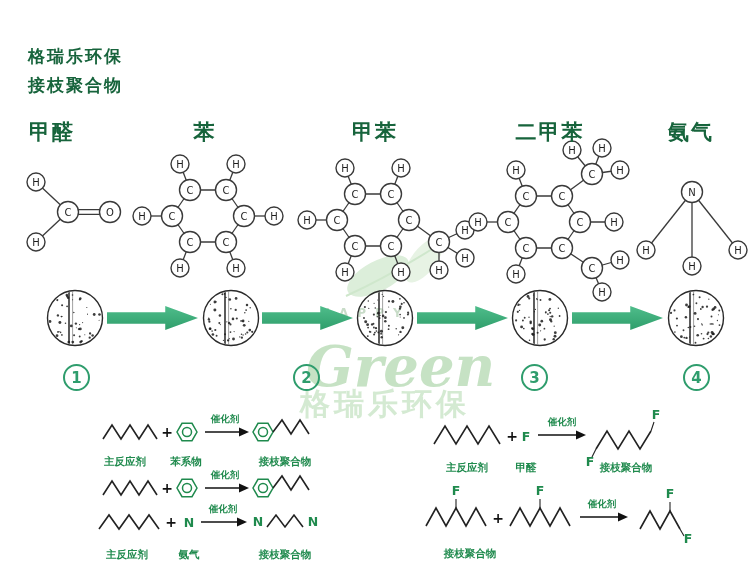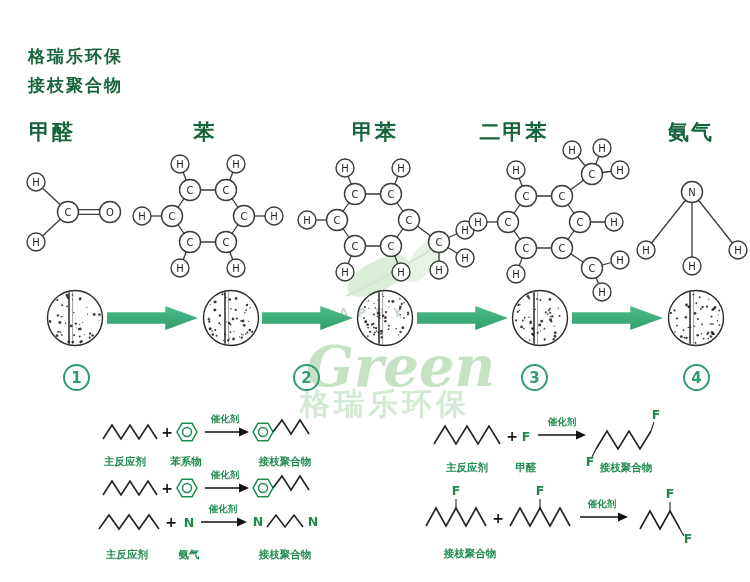--- a/index.html
+++ b/index.html
@@ -57,21 +57,21 @@
   </div>
 
   <div class="abs hdr">
     <div>格瑞乐环保</div>
     <div>接枝聚合物</div>
   </div>
 
   <div class="abs mlabel" style="left:52px">甲醛</div>
   <div class="abs mlabel" style="left:205px">苯</div>
   <div class="abs mlabel" style="left:375px">甲苯</div>
-  <div class="abs mlabel" style="left:514px">二甲苯</div>
+  <div class="abs mlabel" style="left:550px">二甲苯</div>
   <div class="abs mlabel" style="left:691px">氨气</div>
 
   <svg style="left:6px;top:156px" width="150" height="120" viewBox="0 0 150 120">
       <line x1="30" y1="26" x2="62" y2="56" class="bond"></line>
       <line x1="30" y1="86" x2="62" y2="56" class="bond"></line>
       <line x1="62" y1="58.4" x2="104" y2="58.4" class="bond"></line>
       <line x1="62" y1="53.6" x2="104" y2="53.6" class="bond"></line>
       <circle cx="30" cy="26" r="9" class="atomc"></circle>
       <text x="30" y="29.6" class="atomt">H</text>
       <circle cx="62" cy="56" r="10.5" class="atomc"></circle>

